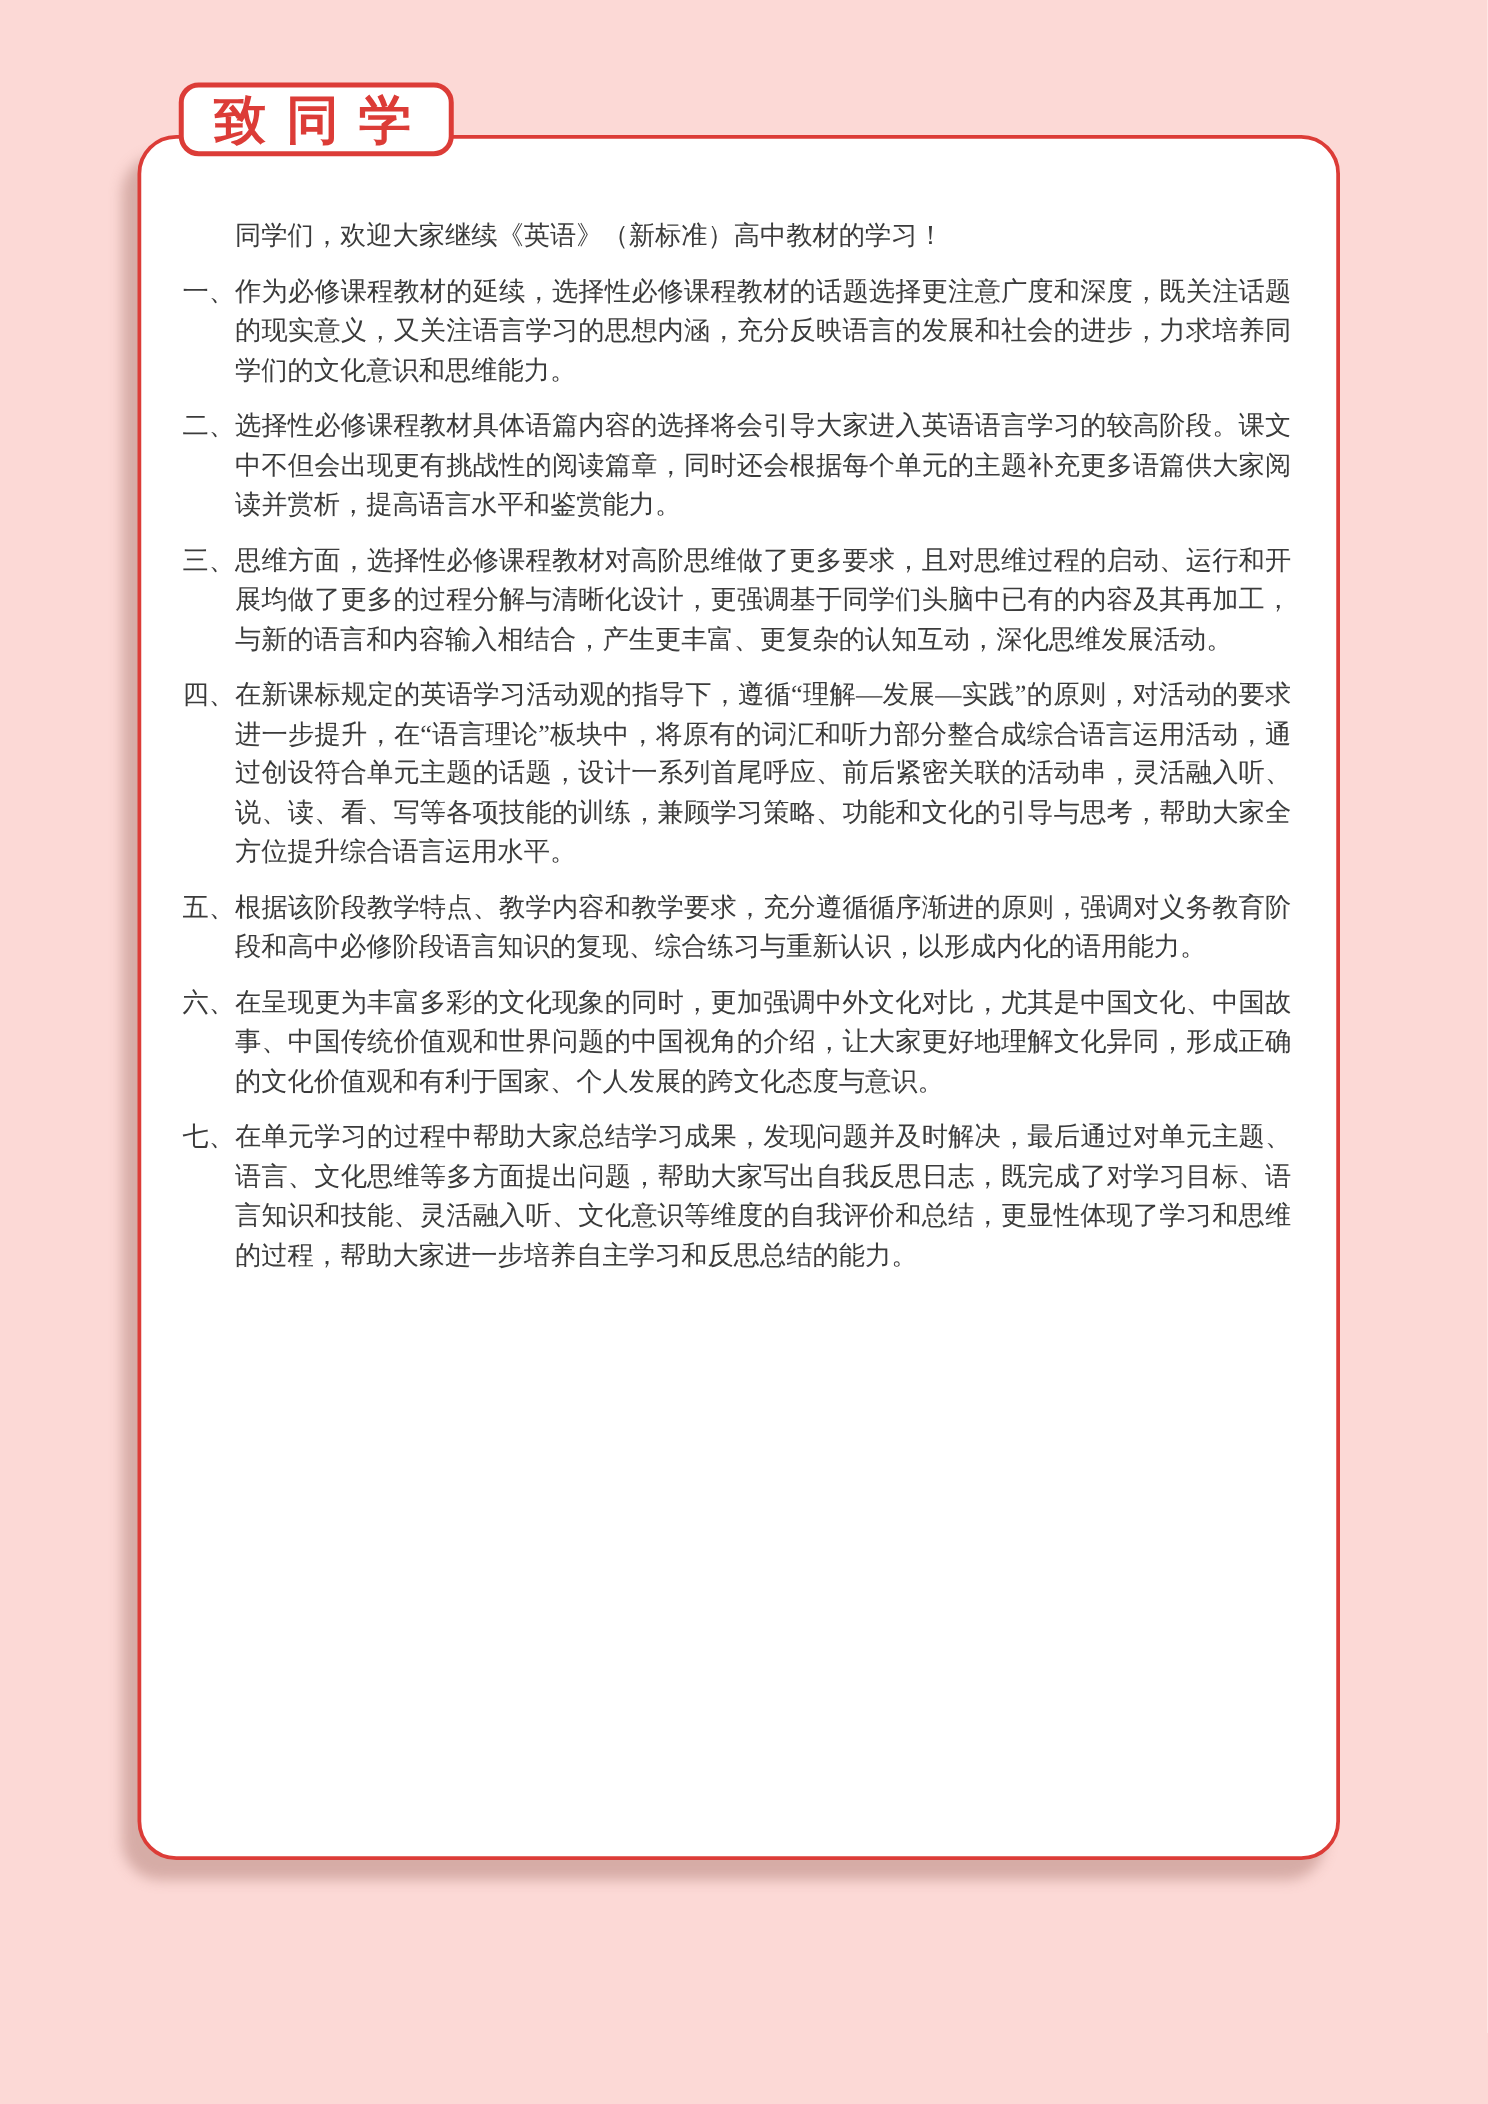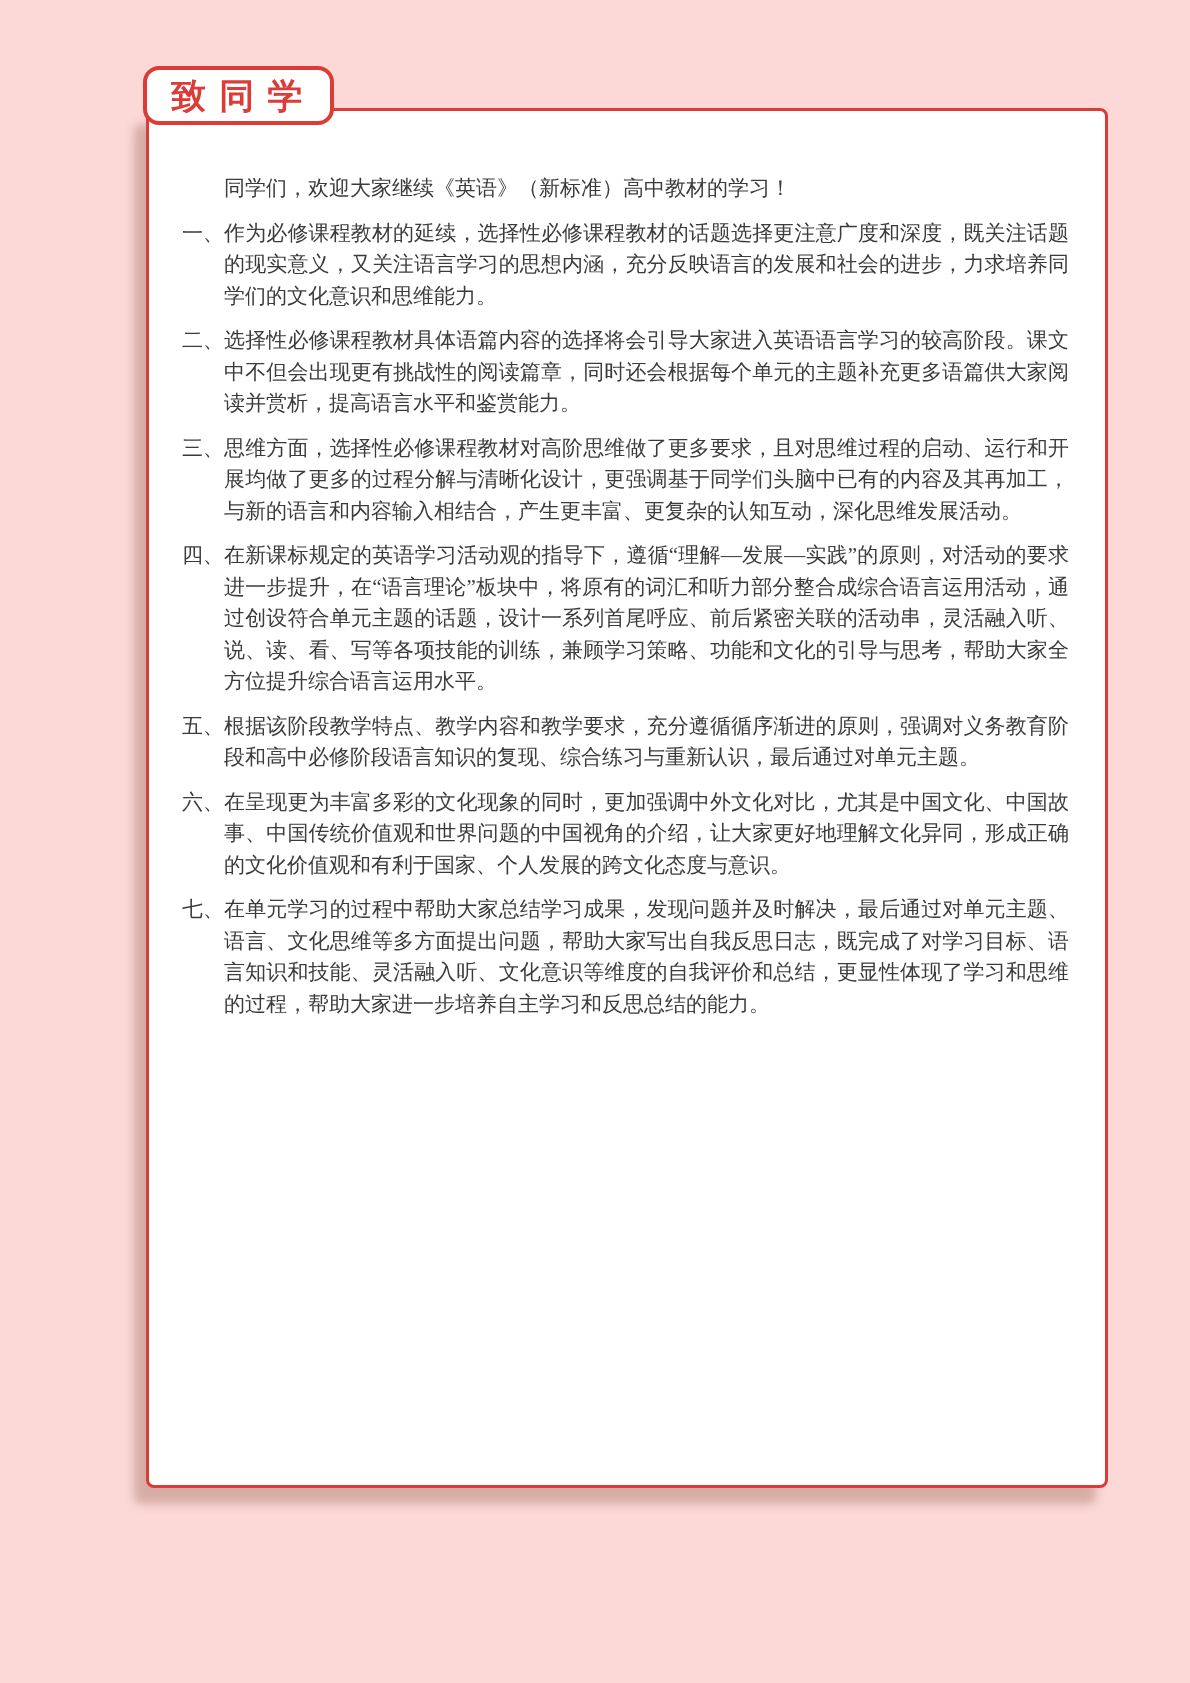--- a/index.html
+++ b/index.html
@@ -22,43 +22,42 @@
   }
   .card {
     position: absolute;
     left: 110px;
     top: 108px;
     width: 962px;
     height: 1380px;
     box-sizing: border-box;
     background: #ffffff;
     border: 3px solid #dc3c37;
-    border-radius: 8px;
+    border-radius: 31px;
     box-shadow: -12px 16px 10px rgba(168, 118, 108, 0.45);
     padding: 62px 36px 36px 33px;
     overflow: hidden;
-    margin-left: 36px;
   }
   .badge {
     position: absolute;
     left: 143px;
     top: 66px;
     height: 59px;
     box-sizing: border-box;
     background: #ffffff;
     border: 4px solid #dc3c37;
     border-radius: 16px;
     display: flex;
     align-items: center;
     padding: 0 14px 0 24px;
     z-index: 3;
   }
   .badge-label {
     font-family: "Liberation Sans", "DejaVu Sans", sans-serif;
-    font-size: 35px;
+    font-size: 42px;
     font-weight: bold;
     color: #dc3c37;
     letter-spacing: 0.38em;
     line-height: 1;
   }
   .para {
     font-size: 21px;
     line-height: 31.5px;
     color: #3b3b3b;
     margin: 0 0 13px 0;
@@ -108,21 +107,21 @@
     <div class="feature">
       <span class="feature-marker">三、</span>
       <span class="feature-text">思维方面，选择性必修课程教材对高阶思维做了更多要求，且对思维过程的启动、运行和开展均做了更多的过程分解与清晰化设计，更强调基于同学们头脑中已有的内容及其再加工，与新的语言和内容输入相结合，产生更丰富、更复杂的认知互动，深化思维发展活动。</span>
     </div>
     <div class="feature">
       <span class="feature-marker">四、</span>
       <span class="feature-text">在新课标规定的英语学习活动观的指导下，遵循“理解—发展—实践”的原则，对活动的要求进一步提升，在“语言理论”板块中，将原有的词汇和听力部分整合成综合语言运用活动，通过创设符合单元主题的话题，设计一系列首尾呼应、前后紧密关联的活动串，灵活融入听、说、读、看、写等各项技能的训练，兼顾学习策略、功能和文化的引导与思考，帮助大家全方位提升综合语言运用水平。</span>
     </div>
     <div class="feature">
       <span class="feature-marker">五、</span>
-      <span class="feature-text">根据该阶段教学特点、教学内容和教学要求，充分遵循循序渐进的原则，强调对义务教育阶段和高中必修阶段语言知识的复现、综合练习与重新认识，最后通过对单元主题。</span>
+      <span class="feature-text">根据该阶段教学特点、教学内容和教学要求，充分遵循循序渐进的原则，强调对义务教育阶段和高中必修阶段语言知识的复现、综合练习与重新认识，以形成内化的语用能力。</span>
     </div>
     <div class="feature">
       <span class="feature-marker">六、</span>
       <span class="feature-text">在呈现更为丰富多彩的文化现象的同时，更加强调中外文化对比，尤其是中国文化、中国故事、中国传统价值观和世界问题的中国视角的介绍，让大家更好地理解文化异同，形成正确的文化价值观和有利于国家、个人发展的跨文化态度与意识。</span>
     </div>
     <div class="feature">
       <span class="feature-marker">七、</span>
       <span class="feature-text">在单元学习的过程中帮助大家总结学习成果，发现问题并及时解决，最后通过对单元主题、语言、文化思维等多方面提出问题，帮助大家写出自我反思日志，既完成了对学习目标、语言知识和技能、灵活融入听、文化意识等维度的自我评价和总结，更显性体现了学习和思维的过程，帮助大家进一步培养自主学习和反思总结的能力。</span>
     </div>
 

